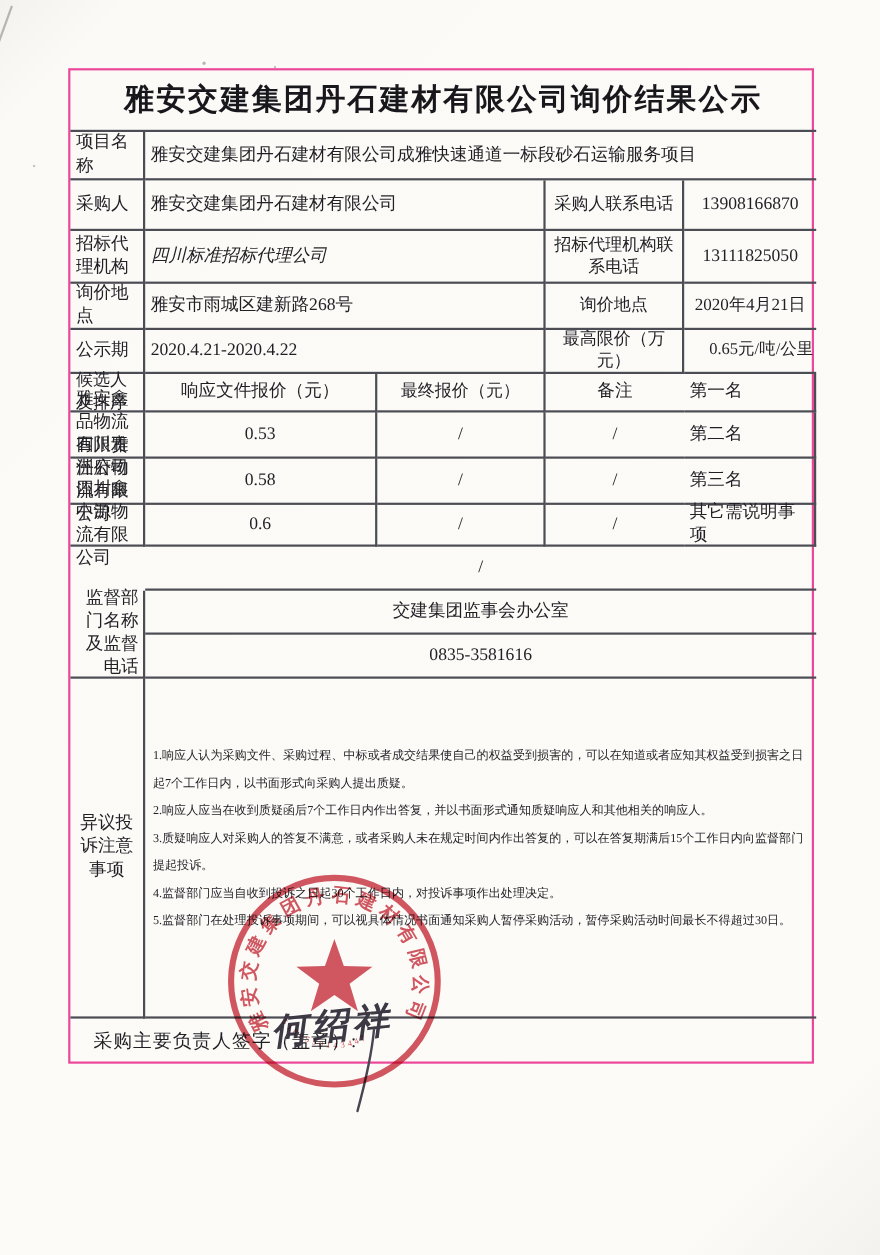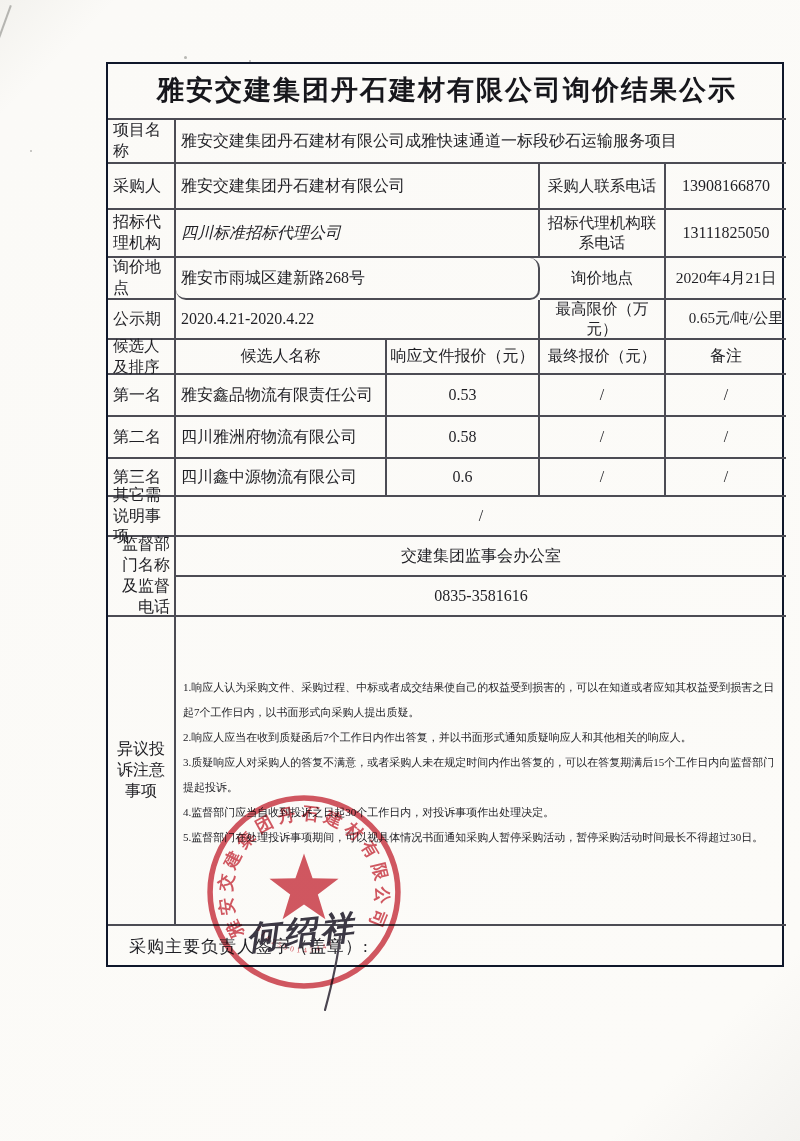--- a/index.html
+++ b/index.html
@@ -7,24 +7,23 @@
     width:800px;height:1141px;position:relative;overflow:hidden;
     background:linear-gradient(135deg,#f3f2ee 0%,#fbfaf7 6%,#fcfbf8 90%,#f3f2ef 100%);
     font-family:"Liberation Serif","DejaVu Serif",serif;
     color:#1f1f24;
   }
   .doc-table{
     position:absolute;left:62px;top:62px;width:678px;height:905px;
     display:grid;
     grid-template-columns:68px 211px 153px 126px 120px;
     grid-template-rows:56px 44px 46px 48px 42px 40px 35px 42px 42px 38px 40px 40px 40px 309px 43px;
-    border:2px solid #0f172a;
+    border:2px solid #ec4899;
     background:transparent;
     box-sizing:border-box;
-    margin-left:44px;
   }
   .c{
     border-right:2px solid #4c4c54;
     border-bottom:2px solid #4c4c54;
     display:flex;align-items:center;justify-content:center;
     font-size:16px;line-height:1.3;box-sizing:border-box;
     text-align:center;
   }
   .c.left{justify-content:flex-start;text-align:left;padding:2px 5px;}
   .c.no-r{border-right:none;}
@@ -72,31 +71,30 @@
   <div class="c left" style="grid-column:2/4;">雅安交建集团丹石建材有限公司</div>
   <div class="c phone-label">采购人联系电话</div>
   <div class="c no-r">13908166870</div>
 
   <div class="c left">招标代理机构</div>
   <div class="c left" style="grid-column:2/4;font-style:italic;">四川标准招标代理公司</div>
   <div class="c phone-label">招标代理机构联系电话</div>
   <div class="c no-r">13111825050</div>
 
   <div class="c left">询价地点</div>
-  <div class="c left" style="grid-column:2/4;border-radius:10px;">雅安市雨城区建新路268号</div>
+  <div class="c left" style="grid-column:2/4;">雅安市雨城区建新路268号</div>
   <div class="c phone-label">询价地点</div>
   <div class="c no-r" style="font-size:15.5px;">2020年4月21日</div>
 
   <div class="c left">公示期</div>
   <div class="c left" style="grid-column:2/4;">2020.4.21-2020.4.22</div>
   <div class="c phone-label">最高限价（万元）</div>
   <div class="c no-r" style="font-size:15px;padding-left:20px;">0.65元/吨/公里</div>
 
   <div class="c left" style="font-size:15.5px;">候选人及排序</div>
-  <div class="c">候选人名称</div>
   <div class="c">响应文件报价（元）</div>
   <div class="c" style="font-size:15.5px;">最终报价（元）</div>
   <div class="c no-r">备注</div>
 
   <div class="c left">第一名</div>
   <div class="c left">雅安鑫品物流有限责任公司</div>
   <div class="c">0.53</div>
   <div class="c">/</div>
   <div class="c no-r">/</div>
 

